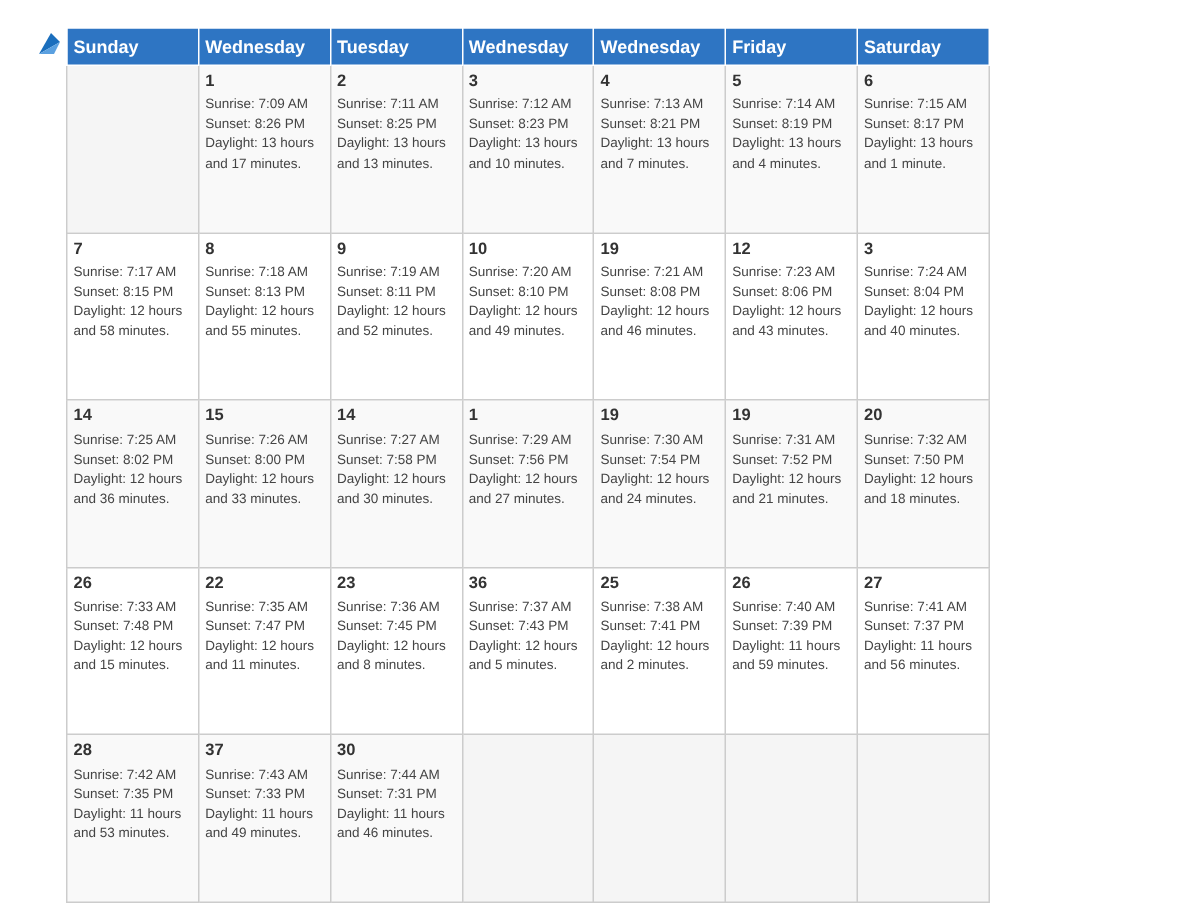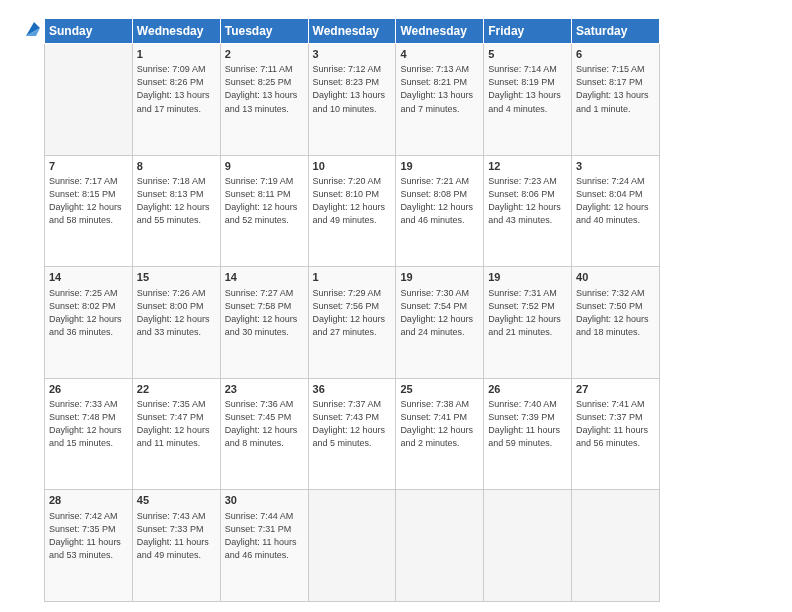--- a/index.html
+++ b/index.html
@@ -216,21 +216,21 @@
           </td>
           <td>
             <span class="day-number">19</span>
             <div class="day-info">Sunrise: 7:30 AM<br>Sunset: 7:54 PM<br>Daylight: 12 hours and 24 minutes.</div>
           </td>
           <td>
             <span class="day-number">19</span>
             <div class="day-info">Sunrise: 7:31 AM<br>Sunset: 7:52 PM<br>Daylight: 12 hours and 21 minutes.</div>
           </td>
           <td>
-            <span class="day-number">40</span>
+            <span class="day-number">20</span>
             <div class="day-info">Sunrise: 7:32 AM<br>Sunset: 7:50 PM<br>Daylight: 12 hours and 18 minutes.</div>
           </td>
         </tr>
         <tr>
           <td>
             <span class="day-number">26</span>
             <div class="day-info">Sunrise: 7:33 AM<br>Sunset: 7:48 PM<br>Daylight: 12 hours and 15 minutes.</div>
           </td>
           <td>
             <span class="day-number">22</span>
@@ -256,21 +256,21 @@
             <span class="day-number">27</span>
             <div class="day-info">Sunrise: 7:41 AM<br>Sunset: 7:37 PM<br>Daylight: 11 hours and 56 minutes.</div>
           </td>
         </tr>
         <tr>
           <td>
             <span class="day-number">28</span>
             <div class="day-info">Sunrise: 7:42 AM<br>Sunset: 7:35 PM<br>Daylight: 11 hours and 53 minutes.</div>
           </td>
           <td>
-            <span class="day-number">45</span>
+            <span class="day-number">37</span>
             <div class="day-info">Sunrise: 7:43 AM<br>Sunset: 7:33 PM<br>Daylight: 11 hours and 49 minutes.</div>
           </td>
           <td>
             <span class="day-number">30</span>
             <div class="day-info">Sunrise: 7:44 AM<br>Sunset: 7:31 PM<br>Daylight: 11 hours and 46 minutes.</div>
           </td>
           <td class="empty-cell"></td>
           <td class="empty-cell"></td>
           <td class="empty-cell"></td>
           <td class="empty-cell"></td>

